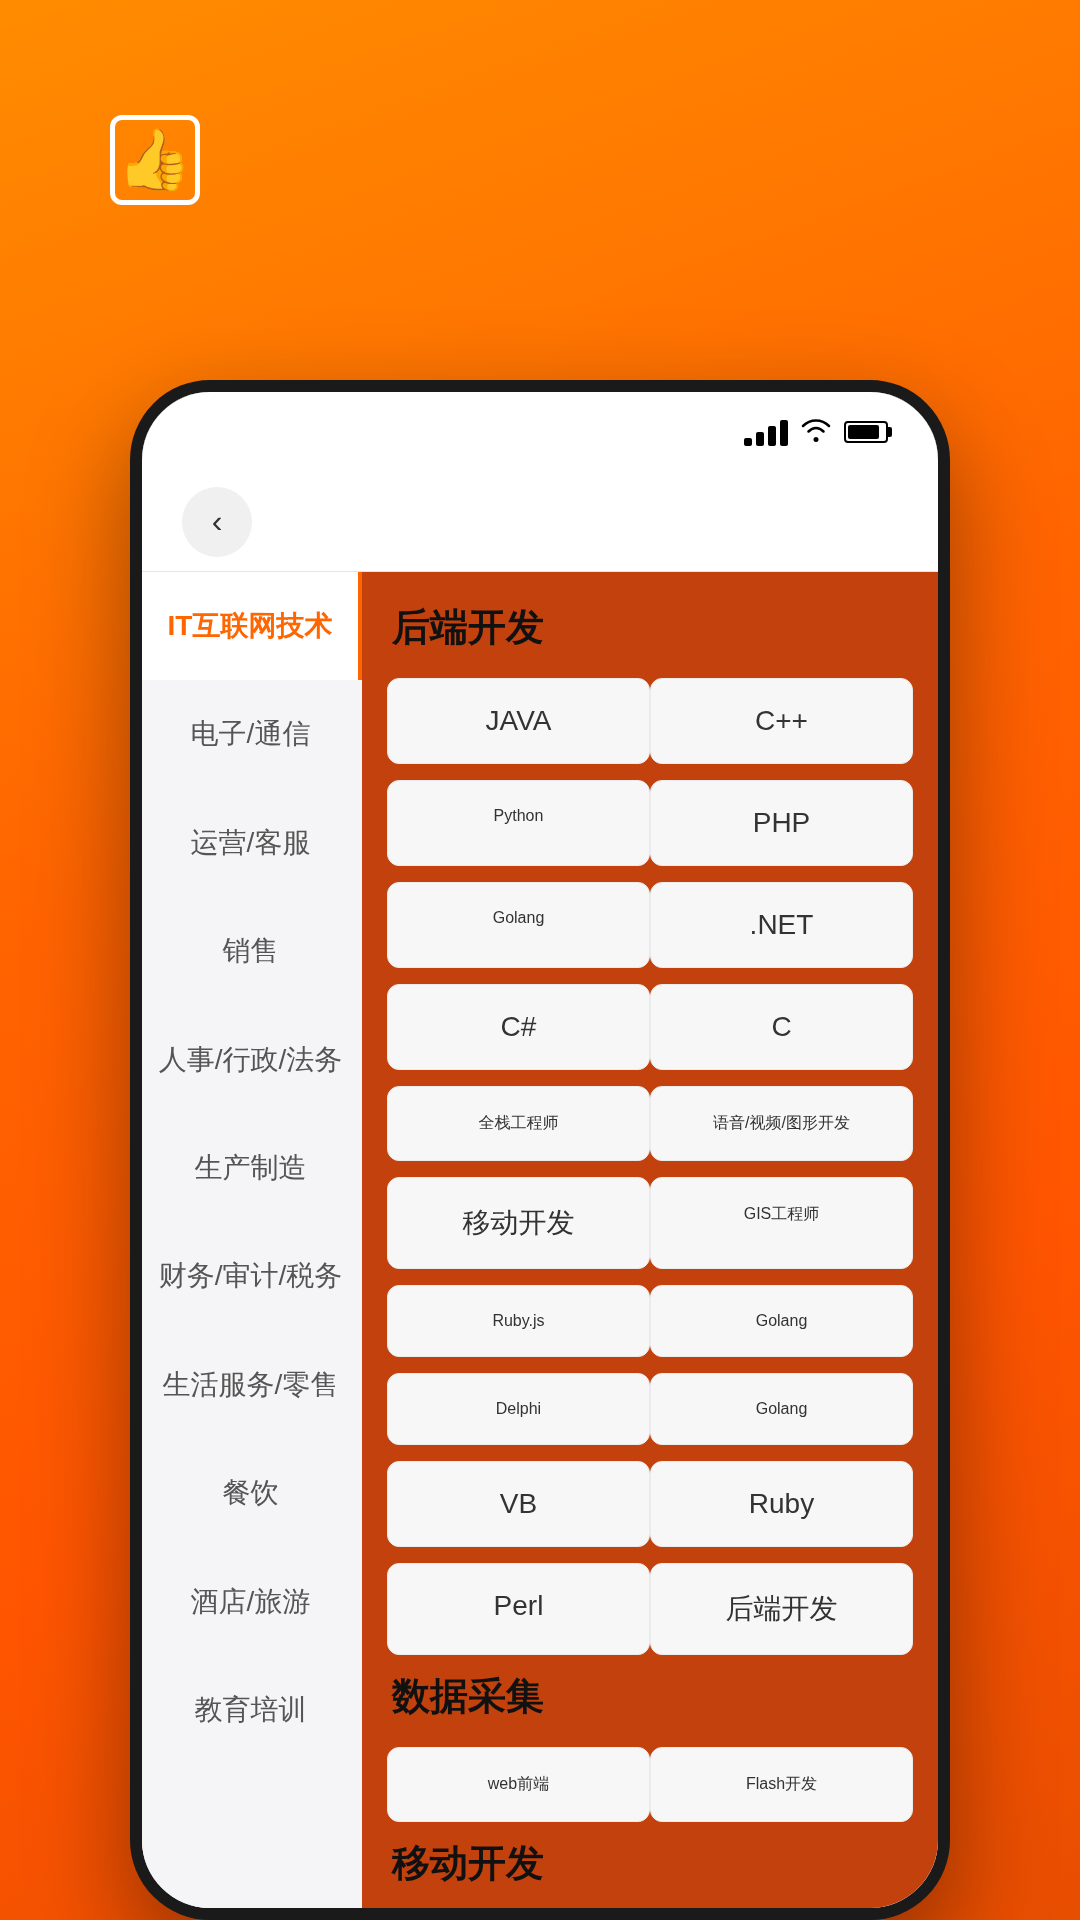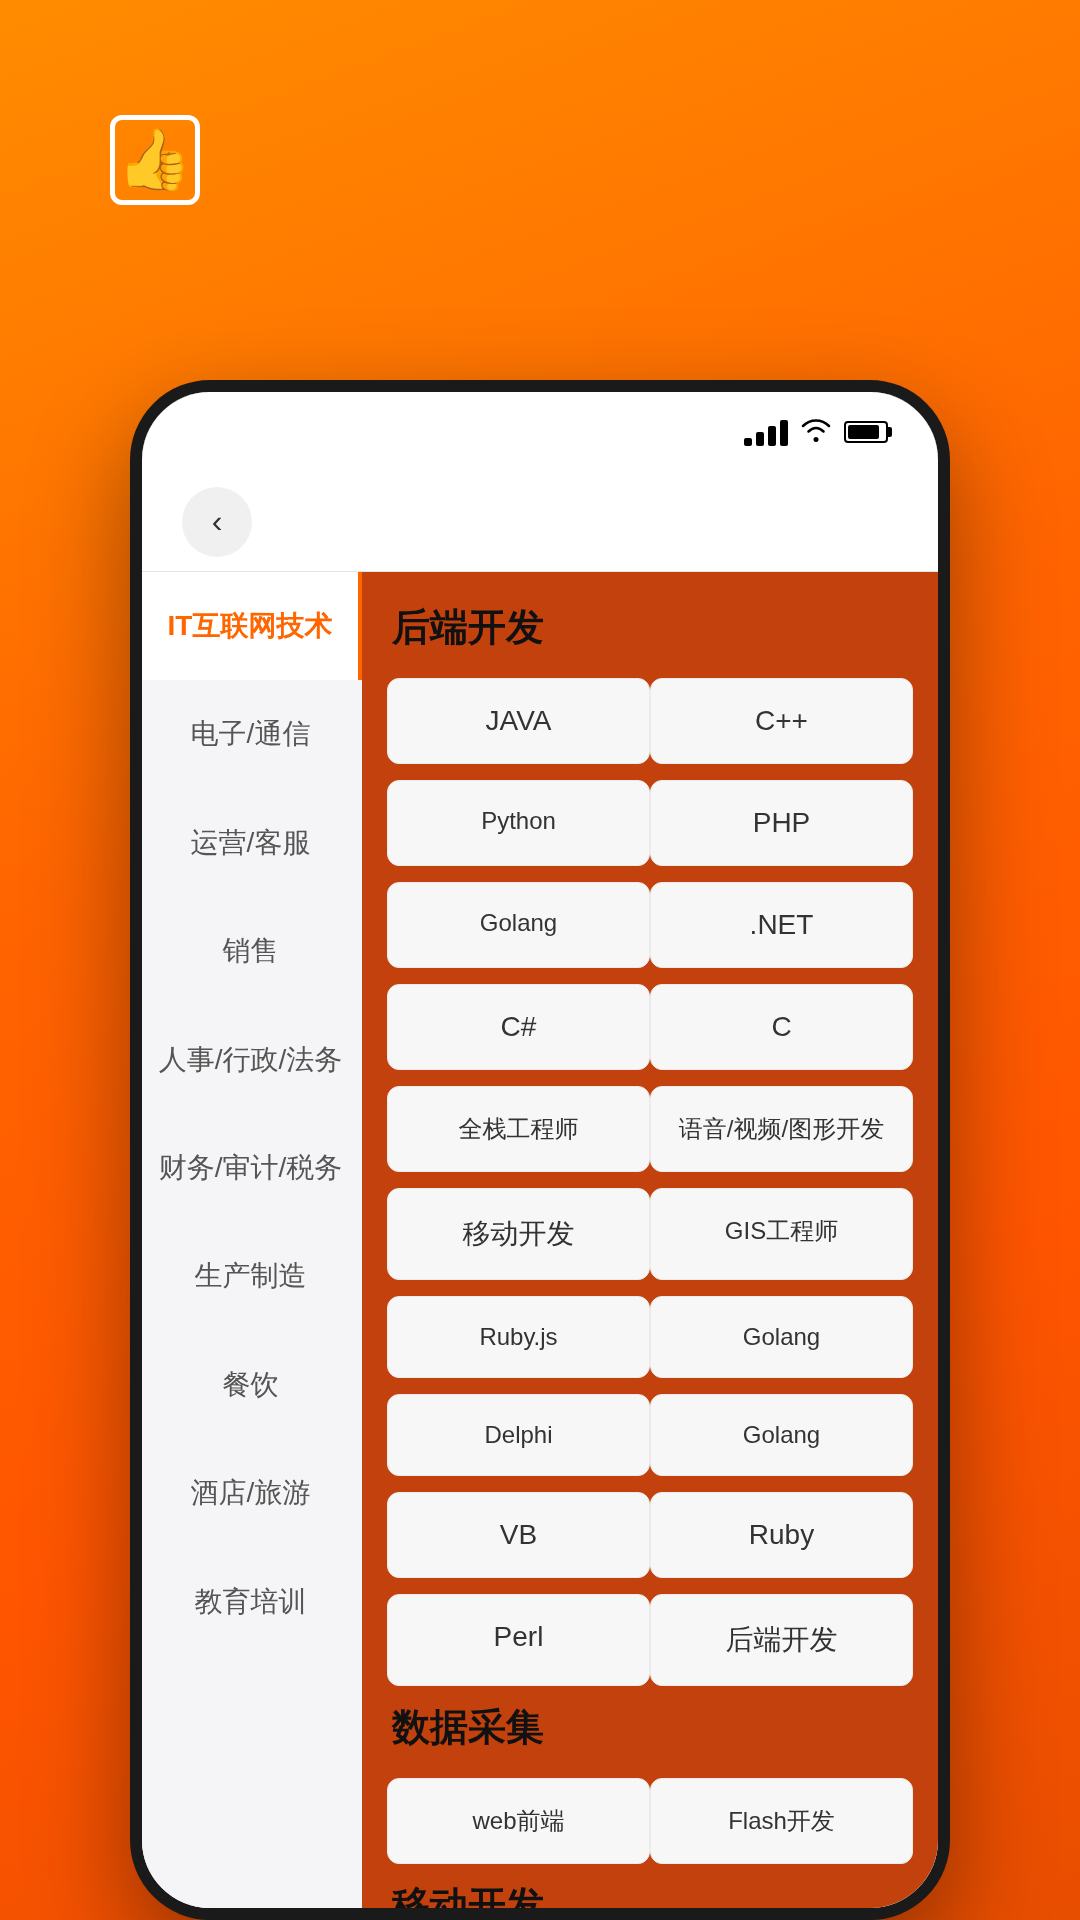--- a/index.html
+++ b/index.html
@@ -238,21 +238,21 @@
       border: 1px solid #ebebeb;
       border-radius: 12px;
       padding: 26px 10px;
       text-align: center;
       font-size: 28px;
       color: #333;
       cursor: pointer;
     }
 
     .grid-item-wide {
-      font-size: 24px;
+      font-size: 16px;
     }
   </style>
 </head>
 <body>
 
 <div class="hero">
   <div class="hero-title">
     <span></span>
     <span class="hero-thumb-icon">👍</span>
   </div>
@@ -293,22 +293,23 @@
 
     <div class="main-content">
 
       <div class="sidebar">
 
       <div class="sidebar-item active">IT互联网技术</div>
           <div class="sidebar-item">电子/通信</div>
           <div class="sidebar-item">运营/客服</div>
           <div class="sidebar-item">销售</div>
           <div class="sidebar-item">人事/行政/法务</div>
+          <div class="sidebar-item">生产制造</div>
           <div class="sidebar-item">财务/审计/税务</div>
-          <div class="sidebar-item">生产制造</div>
+          <div class="sidebar-item">生活服务/零售</div>
           <div class="sidebar-item">餐饮</div>
           <div class="sidebar-item">酒店/旅游</div>
           <div class="sidebar-item">教育培训</div>
         </div>
 
       <div class="content-area">
 
       <div class="section-title">后端开发</div>
           <div class="grid-row">
             <div class="grid-item">JAVA</div>

